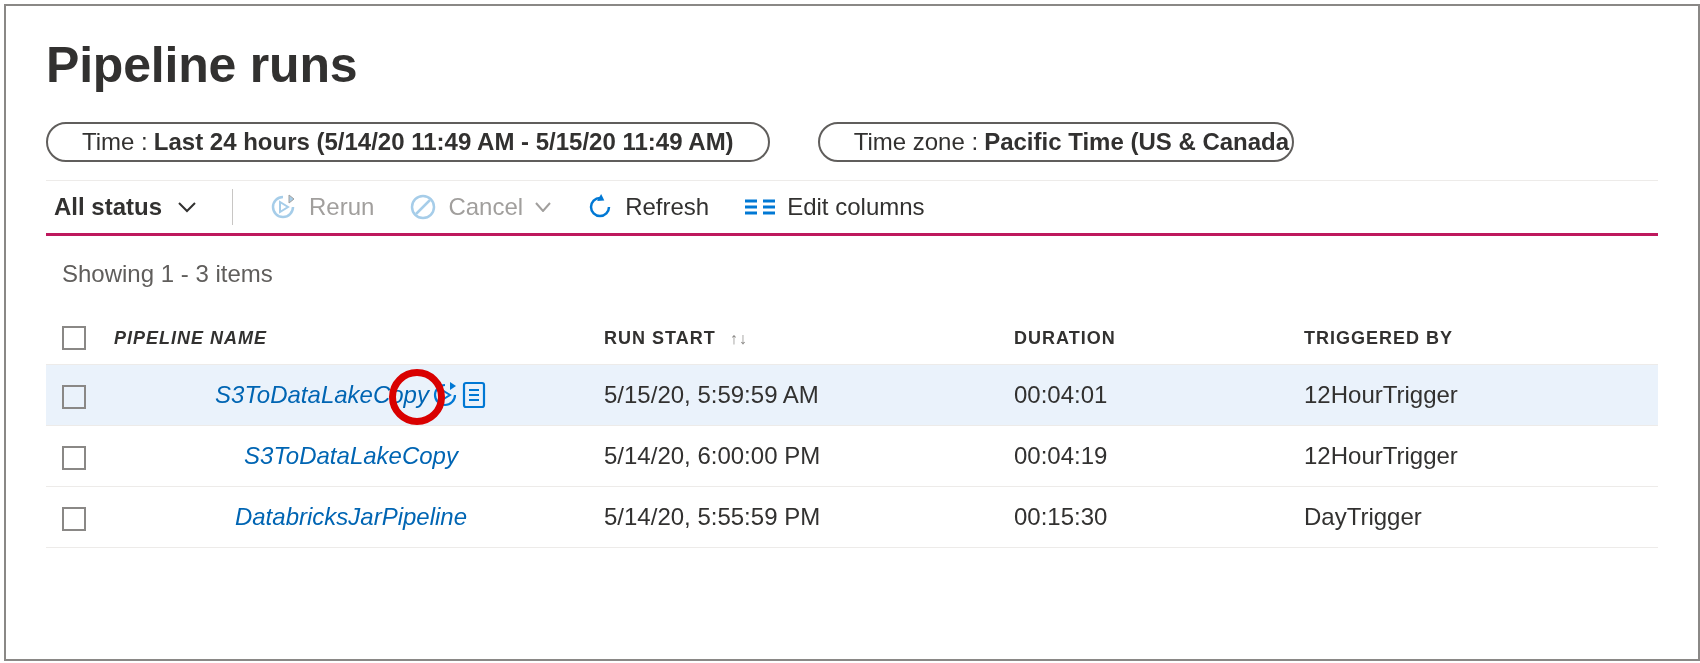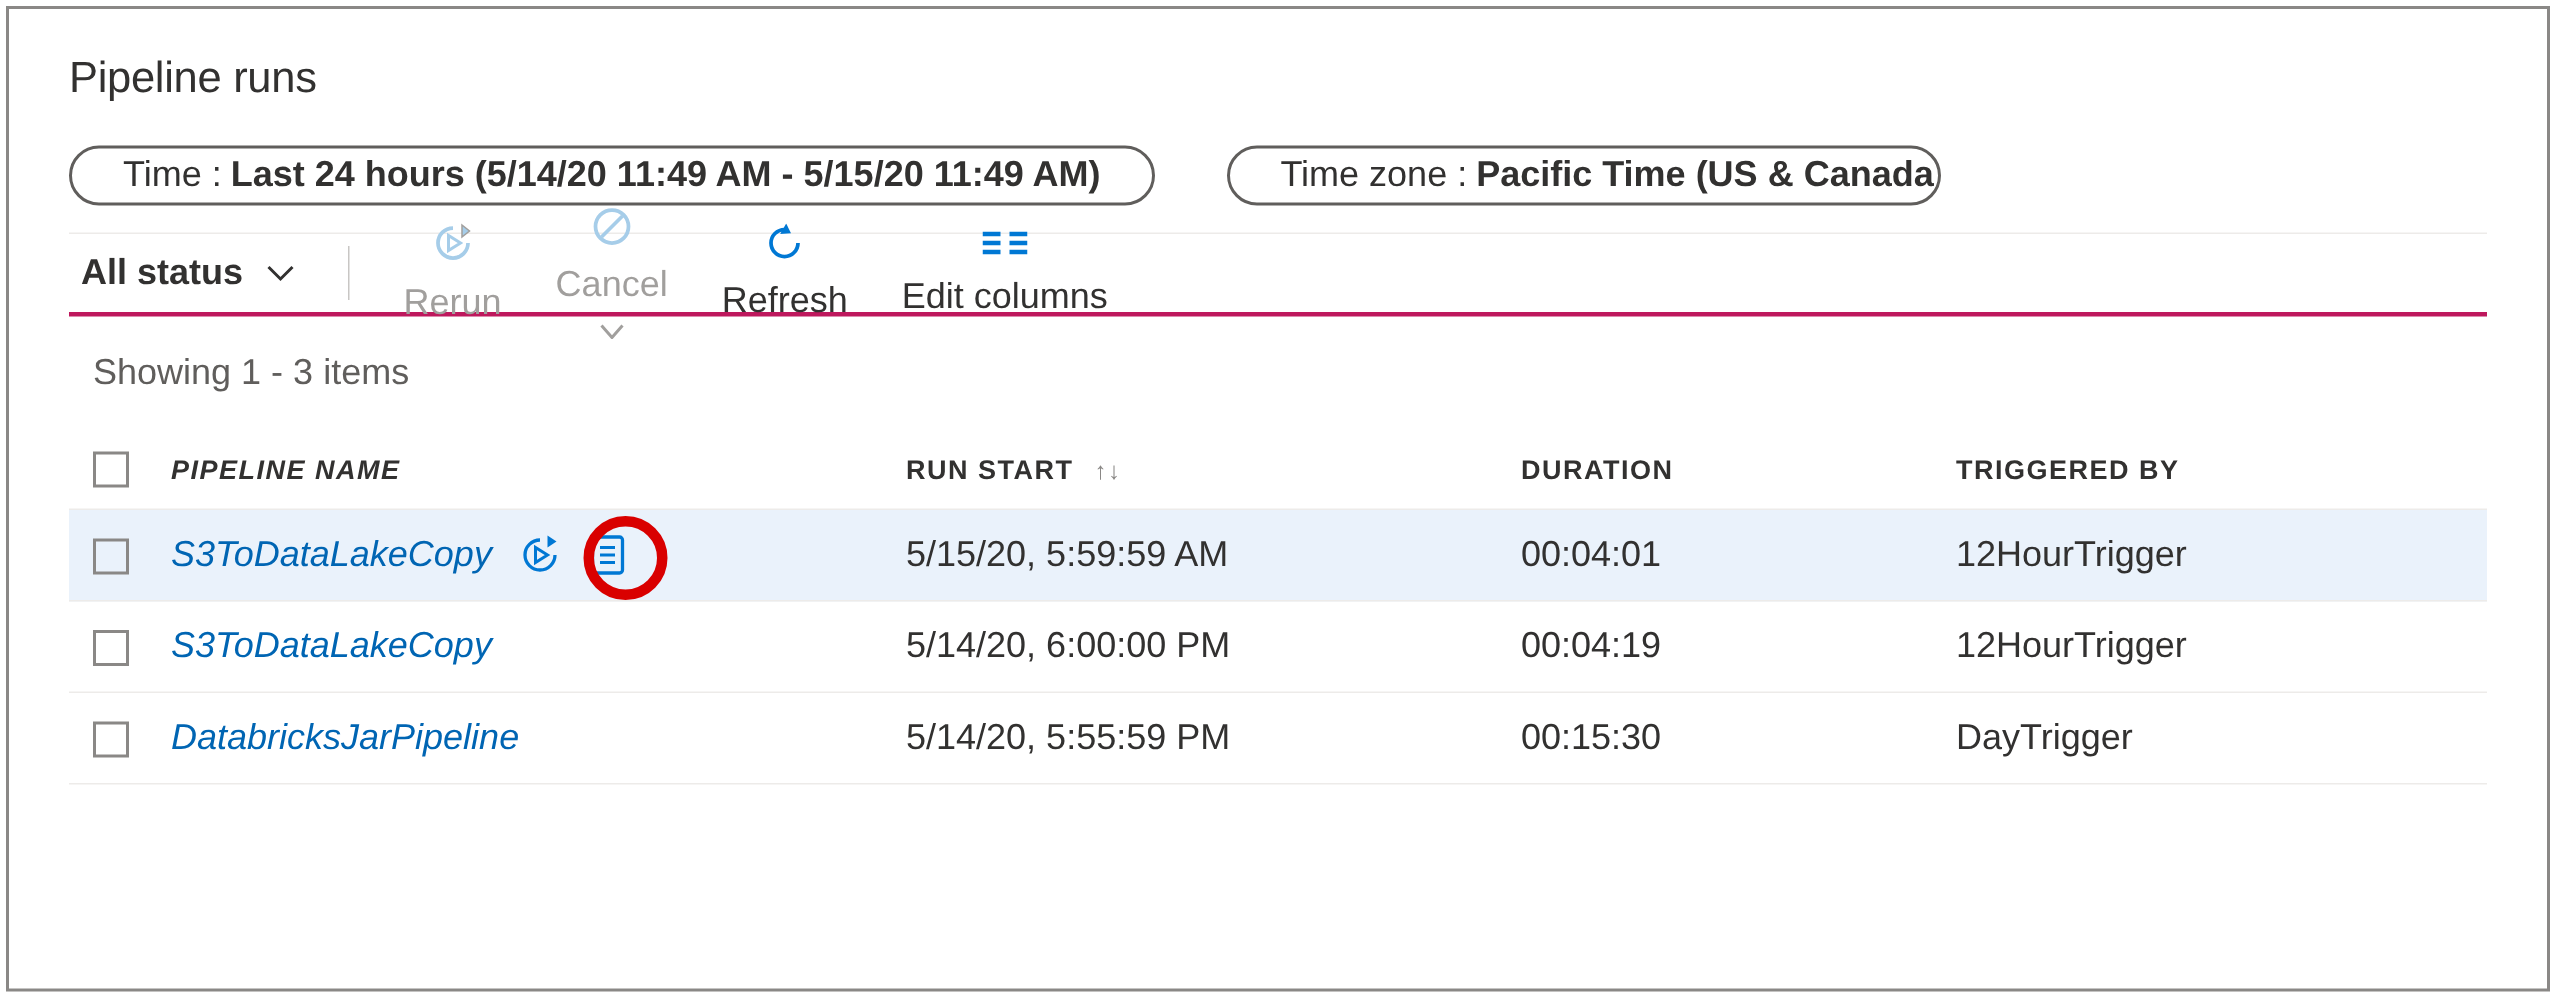--- a/index.html
+++ b/index.html
@@ -10,22 +10,22 @@
     padding: 4px;
   }
   .frame {
     border: 2px solid #8a8886;
     width: 1696px;
     height: 657px;
     padding: 24px 40px 0 40px;
     overflow: hidden;
   }
   .page-title {
-    font-size: 29px;
-    font-weight: 400;
+    font-size: 50px;
+    font-weight: 700;
     letter-spacing: -0.2px;
     margin-bottom: 28px;
     margin-top: 6px;
   }
   .filter-row {
     display: flex;
     gap: 48px;
     margin-bottom: 18px;
   }
   .pill {
@@ -59,21 +59,20 @@
     font-weight: 600;
     cursor: pointer;
   }
   .vsep { width: 1px; height: 36px; background: #c8c6c4; }
   .tb-btn {
     display: flex;
     align-items: center;
     gap: 12px;
     font-size: 24px;
     cursor: pointer;
-    flex-direction: column;
   }
   .tb-btn.disabled { color: #a19f9d; cursor: default; }
   .tb-btn.disabled svg { stroke: #a19f9d; fill: #a19f9d; }
   .showing {
     font-size: 24px;
     color: #605e5c;
     margin: 24px 0 24px 16px;
   }
   table {
     width: 100%;
@@ -96,21 +95,21 @@
   }
   tr.selected { background: #eaf2fb; }
   .chk {
     width: 24px; height: 24px;
     border: 2px solid #8a8886;
     display: inline-block;
     vertical-align: middle;
     cursor: pointer;
   }
   .link { color: #0065b3; cursor: pointer; }
-  .name-cell { display: flex; align-items: center; gap: 18px; position: relative; }
+  .name-cell { display: flex; align-items: center; gap: 2px; position: relative; justify-content: center; }
   .ico-small svg { display: block; }
   .highlight-ring {
     position: absolute;
     width: 56px; height: 56px;
     border: 7px solid #d90000;
     border-radius: 50%;
     left: 275px;
     top: -12px;
     pointer-events: none;
   }

